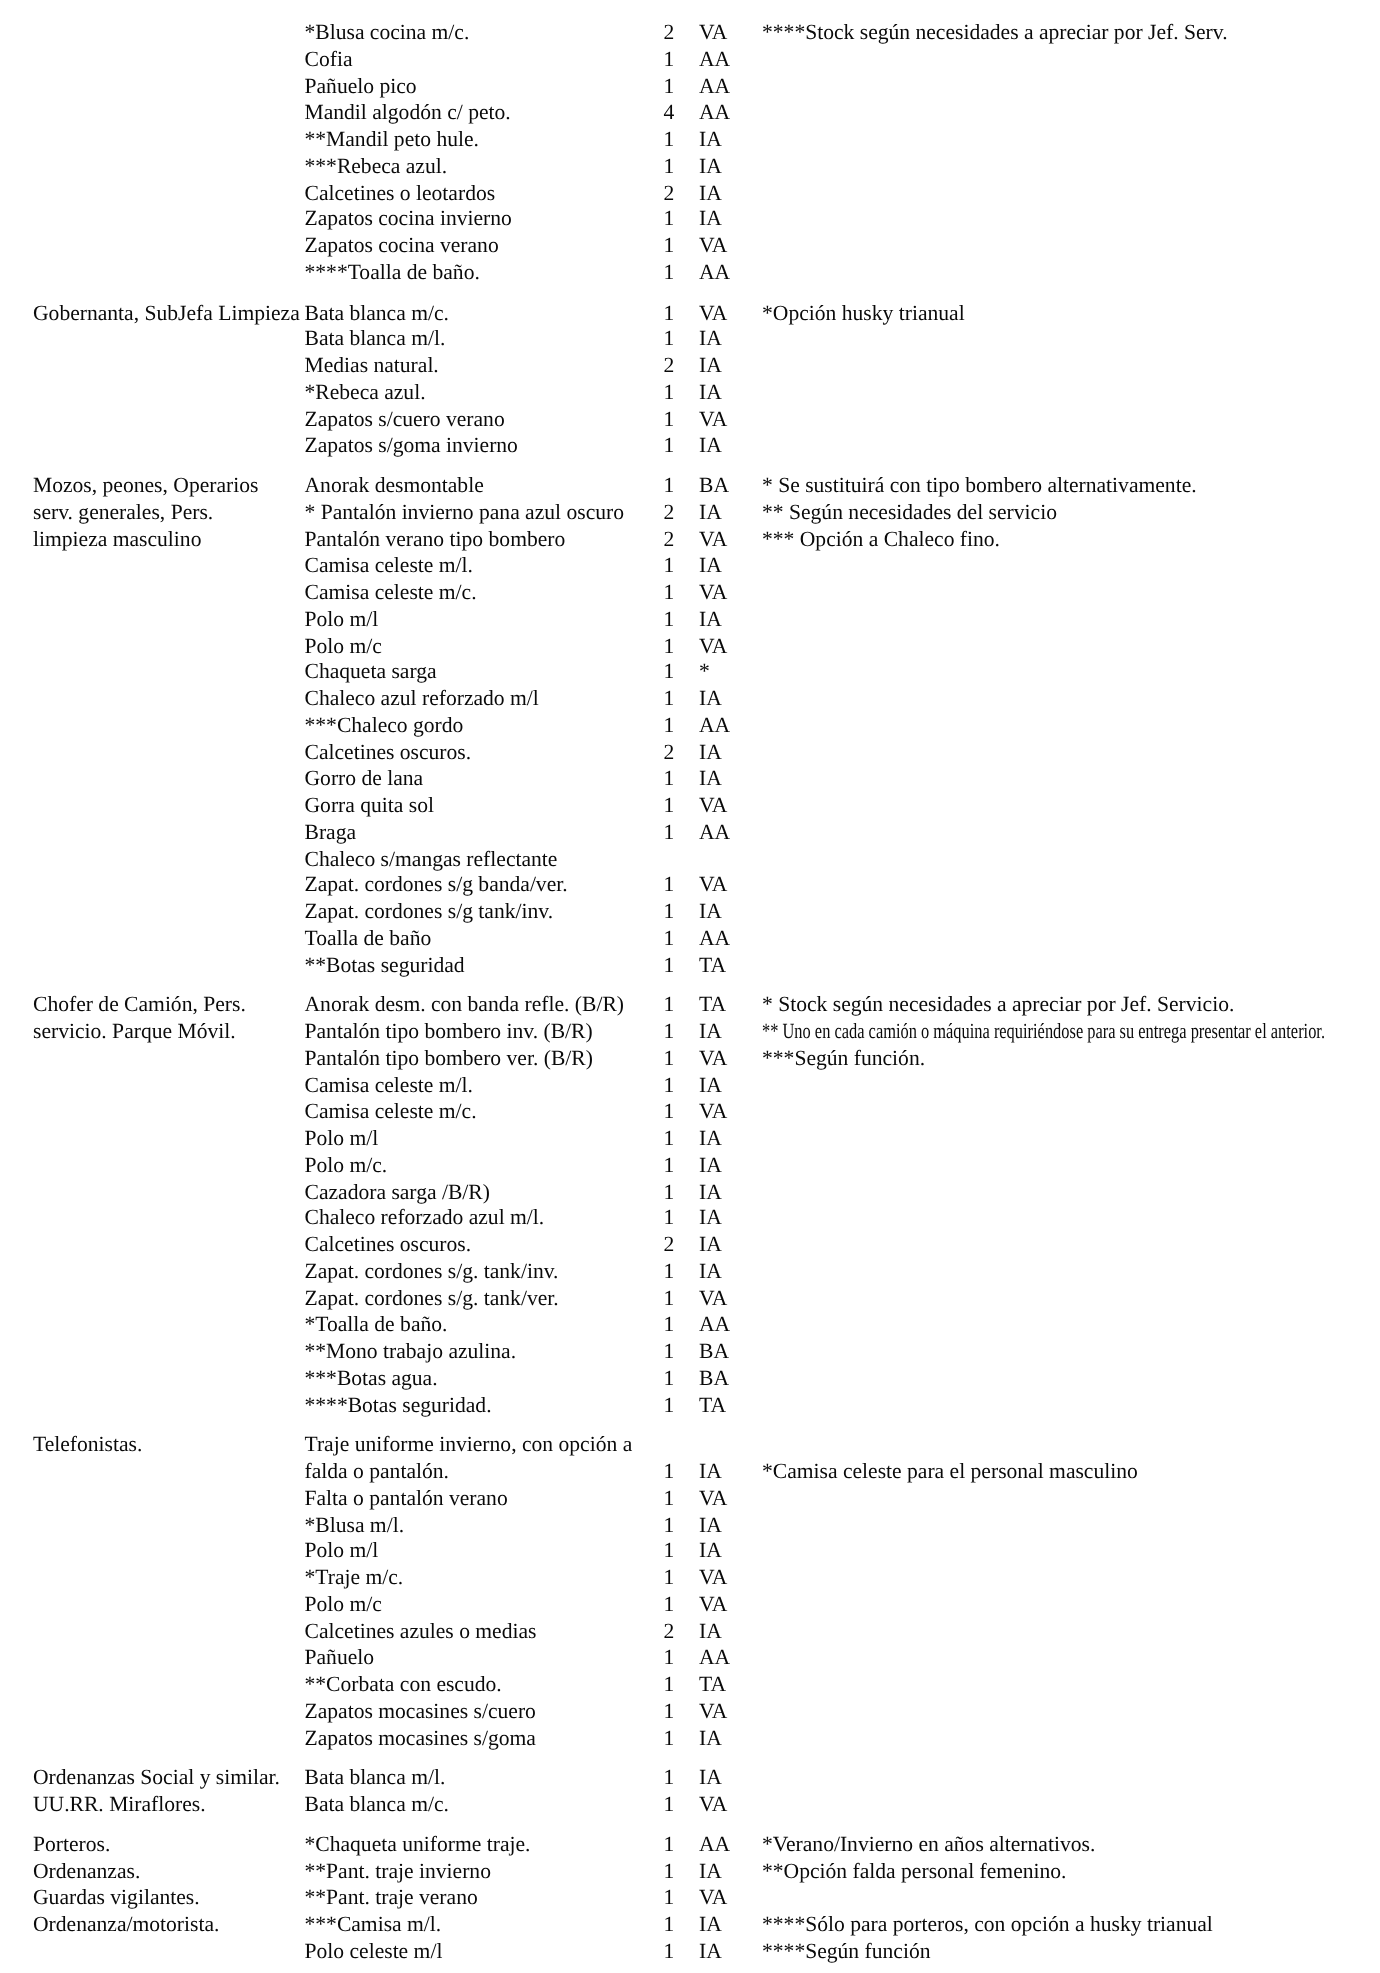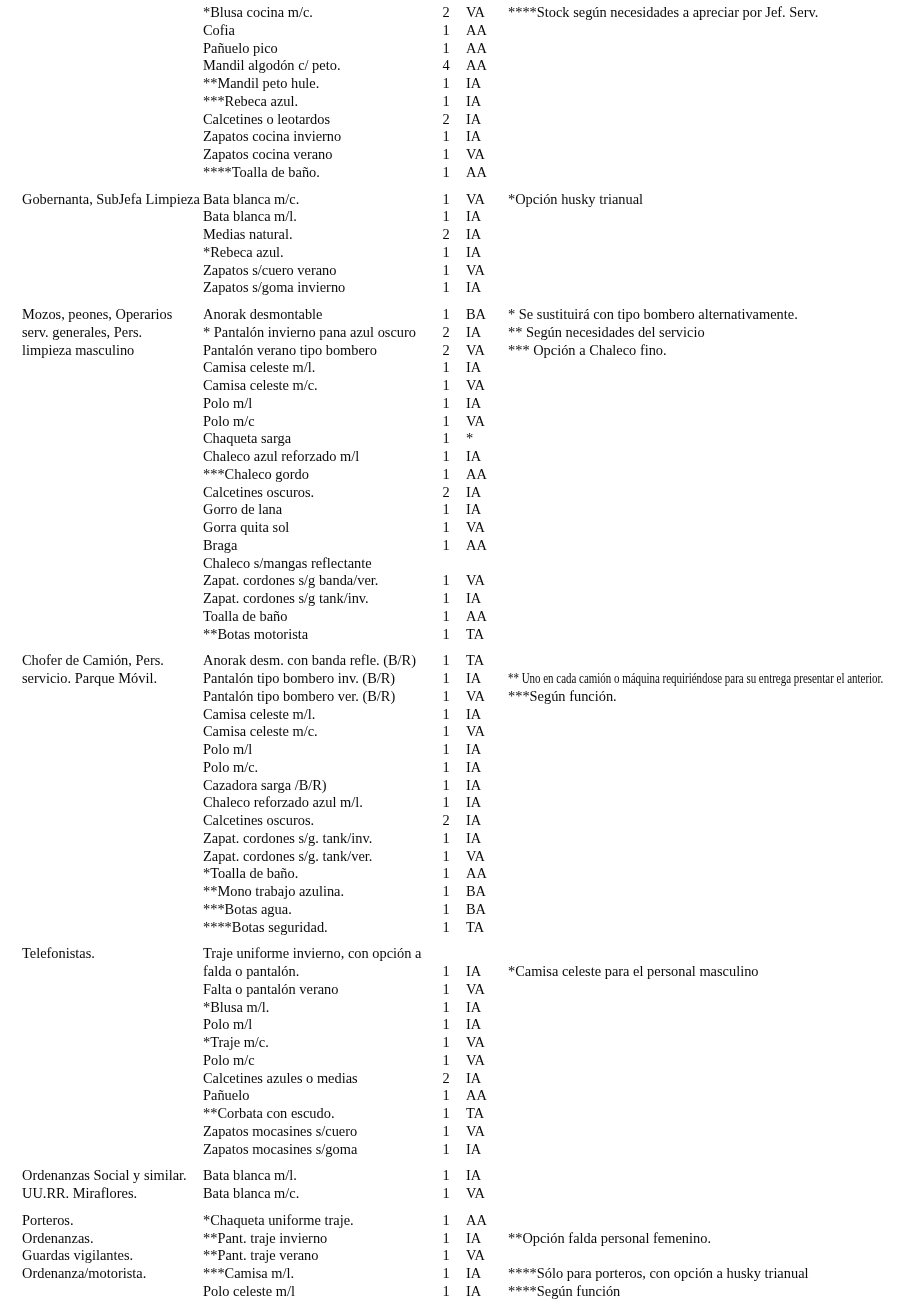--- a/index.html
+++ b/index.html
@@ -5,21 +5,21 @@
   html, body {
     margin: 0;
     padding: 0;
     background: #ffffff;
   }
   .page {
     position: relative;
     width: 920px;
     height: 1315px;
     box-sizing: border-box;
-    padding: 4px 0 0 22px;
+    padding: 14px 0 0 22px;
     background: #ffffff;
     color: #0a0a0a;
     font-family: "Liberation Serif", "DejaVu Serif", serif;
     font-size: 14.4px;
     line-height: 17.75px;
     overflow: hidden;
   }
   .section { width: 898px; }
   .section + .section { margin-top: 9px; }
   .row {
@@ -281,32 +281,33 @@
       </div>
       <div class="row">
         <div class="c-role"></div>
         <div class="c-item">Toalla de baño</div>
         <div class="c-qty">1</div>
         <div class="c-code">AA</div>
         <div class="c-note"></div>
       </div>
       <div class="row">
         <div class="c-role"></div>
-        <div class="c-item">**Botas motorista</div>
+        <div class="c-item">**Botas seguridad</div>
         <div class="c-qty">1</div>
         <div class="c-code">TA</div>
         <div class="c-note"></div>
       </div>
     </div>
     <div class="section">
       <div class="row">
         <div class="c-role">Chofer de Camión, Pers.</div>
         <div class="c-item">Anorak desm. con banda refle. (B/R)</div>
         <div class="c-qty">1</div>
         <div class="c-code">TA</div>
+        <div class="c-note">* Stock según necesidades a apreciar por Jef. Servicio.</div>
       </div>
       <div class="row">
         <div class="c-role">servicio. Parque Móvil.</div>
         <div class="c-item">Pantalón tipo bombero inv. (B/R)</div>
         <div class="c-qty">1</div>
         <div class="c-code">IA</div>
         <div class="c-note"><span class="cond">** Uno en cada camión o máquina requiriéndose para su entrega presentar el anterior.</span></div>
       </div>
       <div class="row">
         <div class="c-role"></div>
@@ -506,20 +507,21 @@
         <div class="c-code">VA</div>
         <div class="c-note"></div>
       </div>
     </div>
     <div class="section">
       <div class="row">
         <div class="c-role">Porteros.</div>
         <div class="c-item">*Chaqueta uniforme traje.</div>
         <div class="c-qty">1</div>
         <div class="c-code">AA</div>
+        <div class="c-note">*Verano/Invierno en años alternativos.</div>
       </div>
       <div class="row">
         <div class="c-role">Ordenanzas.</div>
         <div class="c-item">**Pant. traje invierno</div>
         <div class="c-qty">1</div>
         <div class="c-code">IA</div>
         <div class="c-note">**Opción falda personal femenino.</div>
       </div>
       <div class="row">
         <div class="c-role">Guardas vigilantes.</div>

